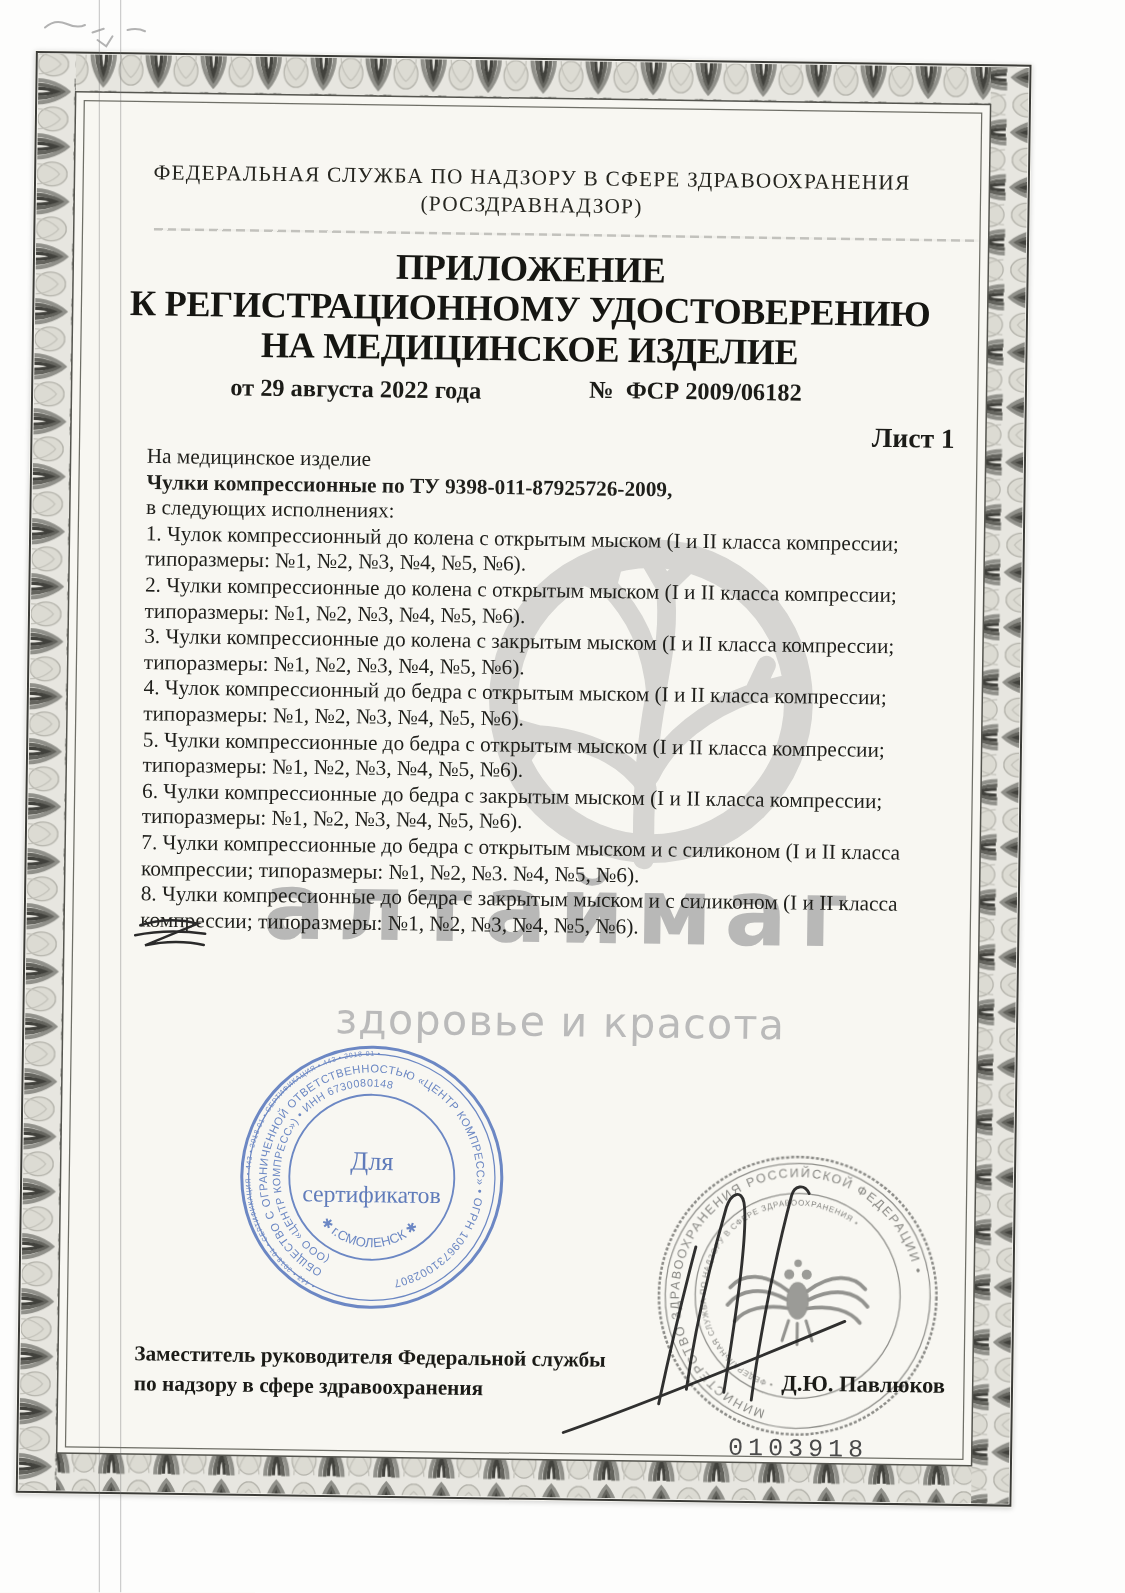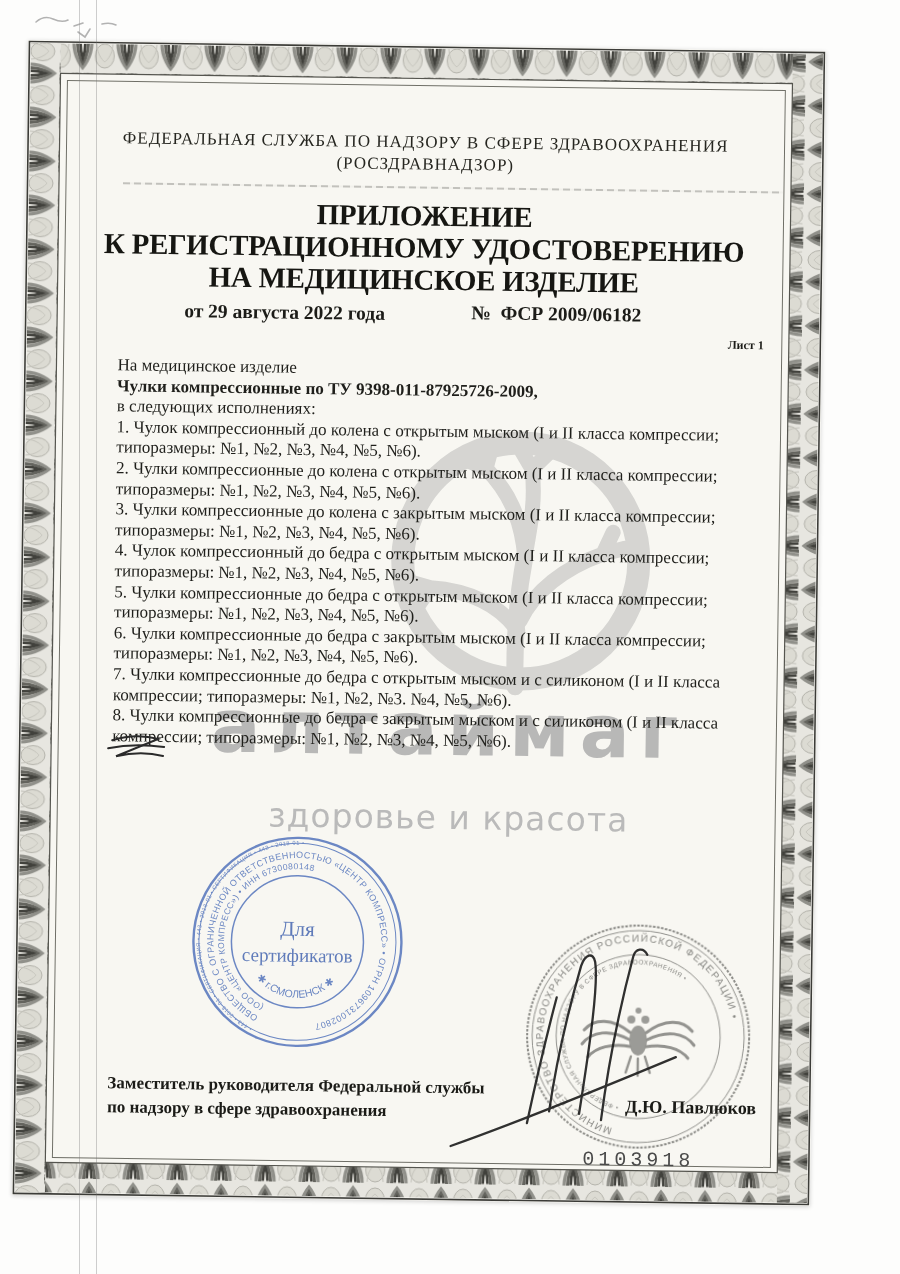--- a/index.html
+++ b/index.html
@@ -13,21 +13,21 @@
   .border-svg{left:0;top:0;}
   
   .agency{left:40px;right:40px;top:86px;text-align:center;color:#262620;
           font-size:17px;letter-spacing:1px;line-height:22px;}
   .rule{left:97px;right:41px;top:141px;height:2px;opacity:.55;
         background:repeating-linear-gradient(90deg,rgba(70,70,65,.55) 0 7px,rgba(70,70,65,.07) 7px 11px);}
   .doc-title{left:40px;right:40px;top:154px;text-align:center;color:#161612;
              font-weight:bold;font-size:29px;line-height:32px;letter-spacing:-.3px;}
   .meta-date{left:160px;top:258px;font-weight:bold;font-size:19.5px;color:#1c1c18;white-space:pre;}
   .meta-number{left:447px;top:256px;font-weight:bold;font-size:19.5px;color:#1c1c18;white-space:pre;}
-  .sheet{right:58px;top:288px;font-weight:bold;font-size:12px;color:#1c1c18;white-space:pre;}
+  .sheet{right:58px;top:288px;font-weight:bold;font-size:22px;color:#1c1c18;white-space:pre;}
   .body-text{left:94px;top:314px;width:666px;font-size:17px;line-height:20.6px;color:#1f1f1b;z-index:2;}
   .body-text div{margin:0;}
   .bold{font-weight:bold;}
   .sign-title{left:94px;top:1030px;font-weight:bold;font-size:17px;line-height:24px;color:#1b1b17;z-index:3;}
   .sign-name{left:612px;top:1048px;font-weight:bold;font-size:18px;color:#1b1b17;z-index:4;}
   .serial{left:570px;top:1100px;font-family:"Liberation Mono","DejaVu Sans Mono",monospace;
           font-size:20px;letter-spacing:4px;color:#4a4a4a;z-index:3;}
   
   .wm{z-index:1;pointer-events:none;}
   .wm-brand{left:131px;top:640px;width:600px;text-align:center;

